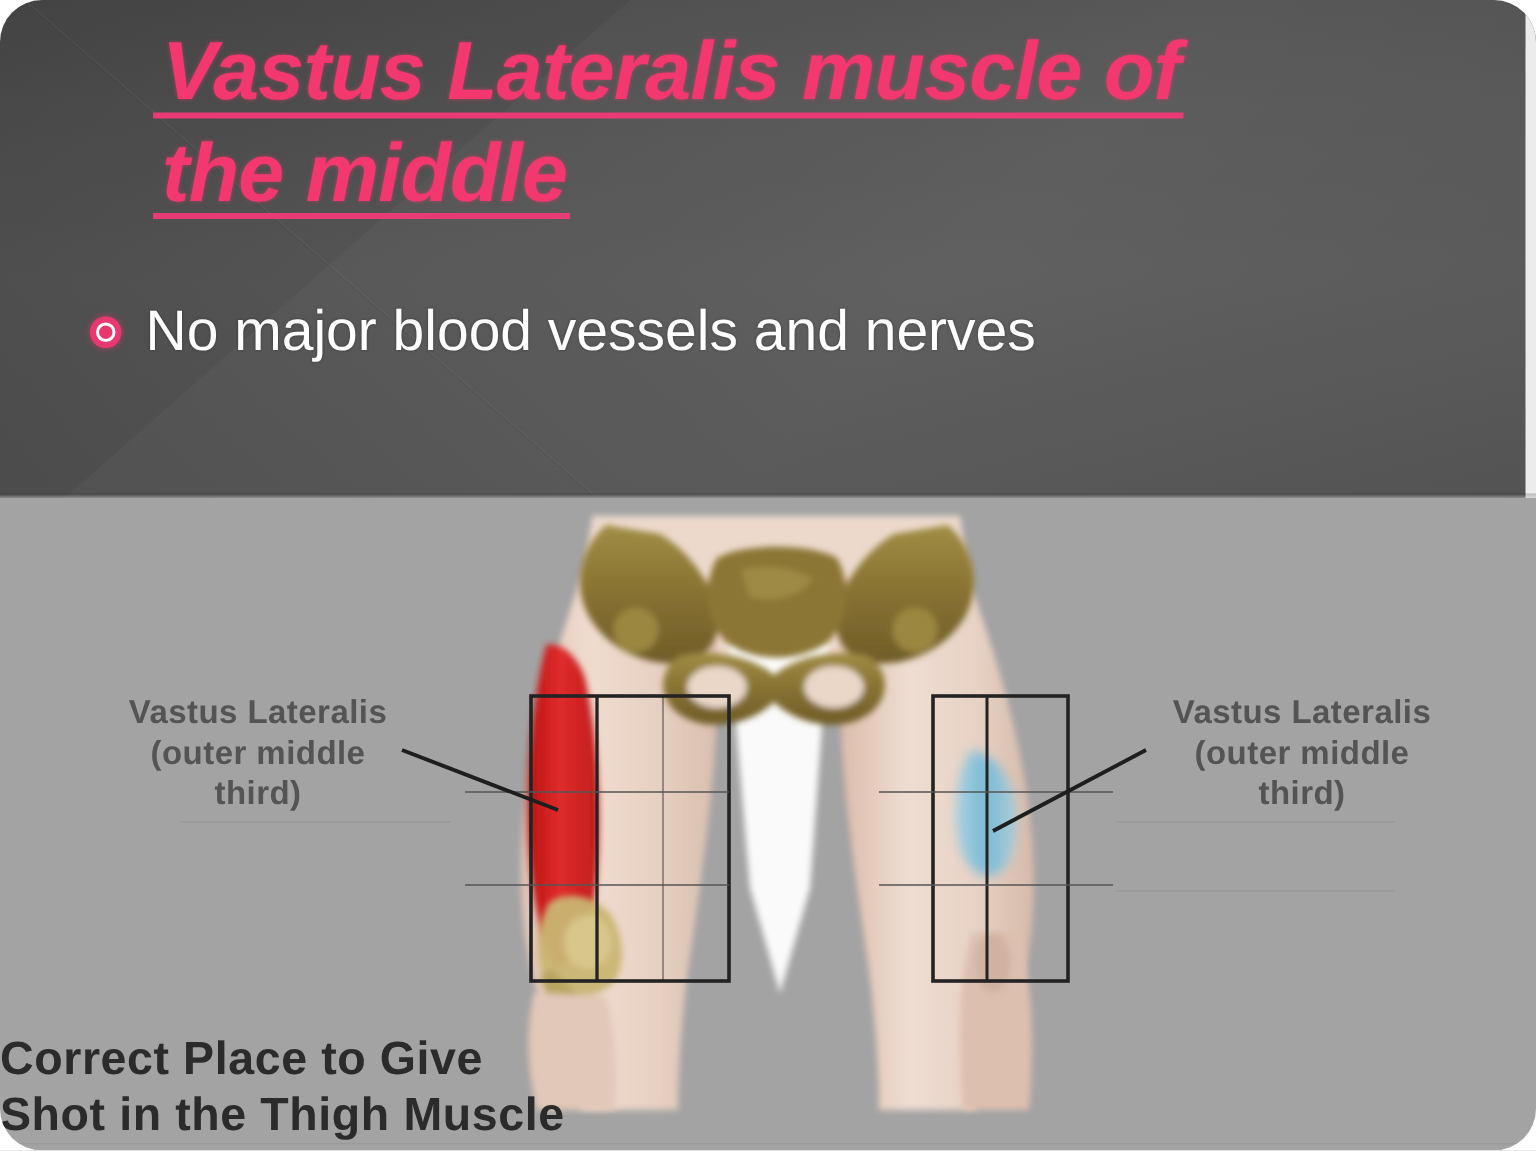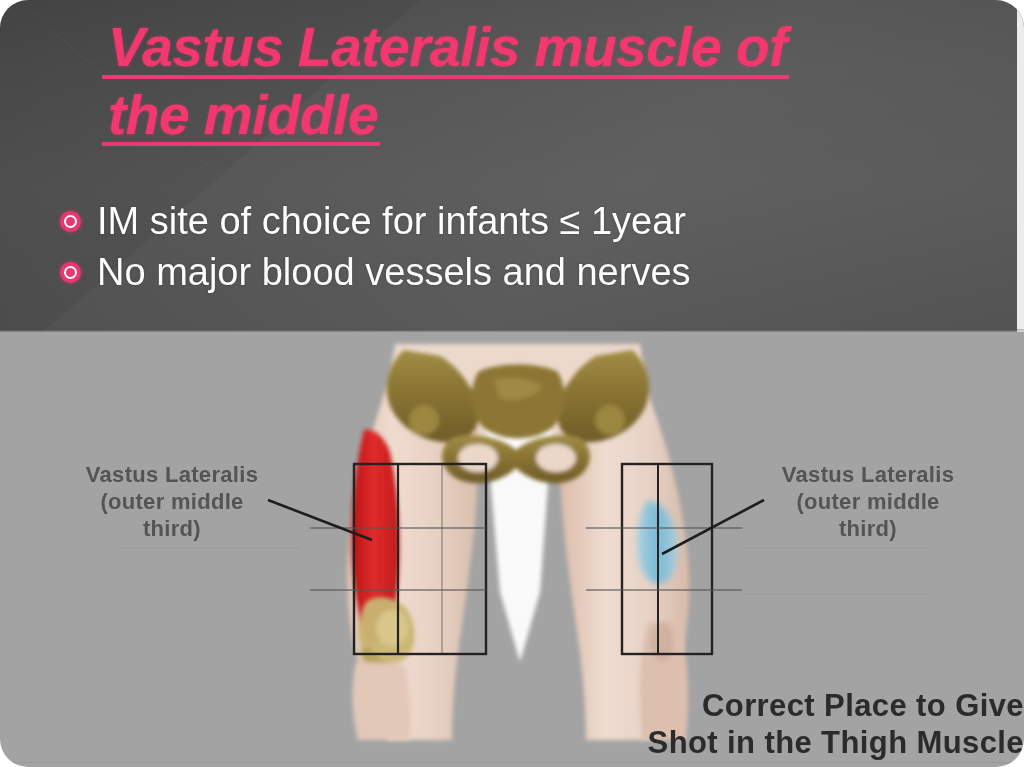--- a/index.html
+++ b/index.html
@@ -178,21 +178,21 @@
     opacity: 0.88;
   }
   #label-left  { left: 22px;  top: 130px; width: 300px; }
   #label-right { left: 718px; top: 130px; width: 300px; }
 
   .caption {
     position: absolute;
     left: 0;
     top: 355px;
     width: 1024px;
-    text-align: right;
+    text-align: left;
     font-size: 31px;
     font-weight: bold;
     line-height: 1.2;
     color: #2b2b2b;
     letter-spacing: 0.4px;
   }
 
   svg { display: block; }
   #anatomy-svg {
     position: absolute;
@@ -215,24 +215,20 @@
   </div>
 
   <div id="title">
     <span class="tline">Vastus Lateralis muscle of</span>
     <span class="tline">the middle</span>
   </div>
 
   <div id="bullets">
     <div class="bullet-row">
       <span class="bullet-marker"></span>
-      <span class="bullet-text">IM site of choice for infants ≤ 1year</span>
-    </div>
-    <div class="bullet-row">
-      <span class="bullet-marker"></span>
       <span class="bullet-text">No major blood vessels and nerves</span>
     </div>
   </div>
 
   <div id="figure-area">
 
     <svg id="anatomy-svg" width="1024" height="435" viewBox="0 0 1024 435">
       <defs>
         <linearGradient id="skinL" x1="0" y1="0" x2="1" y2="0">
           <stop offset="0%" stop-color="#e0c3b4"></stop>

